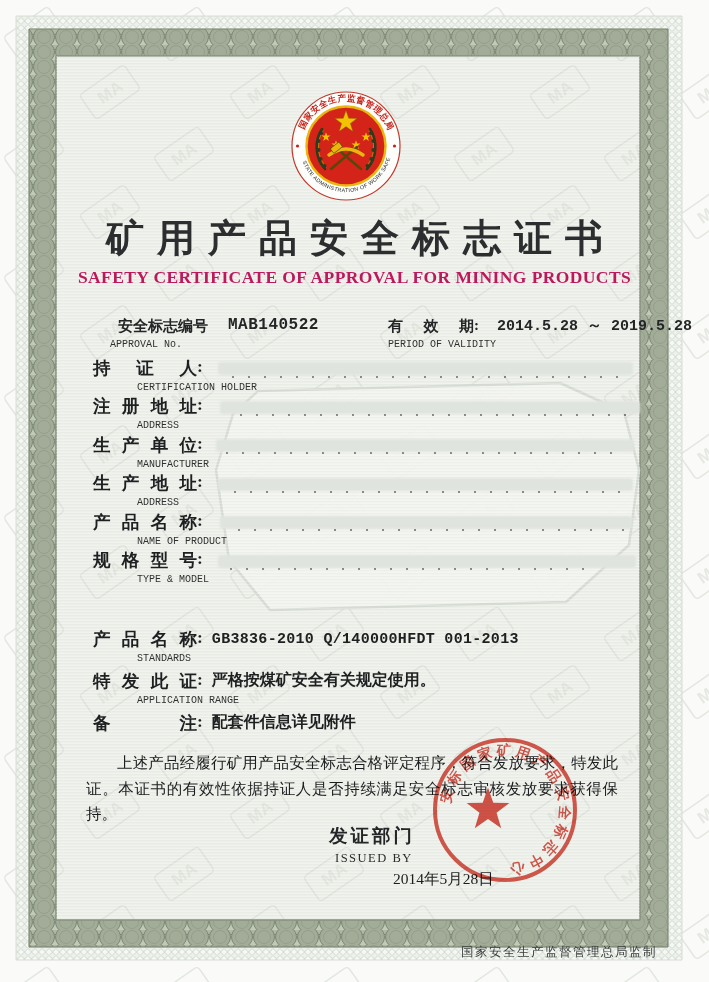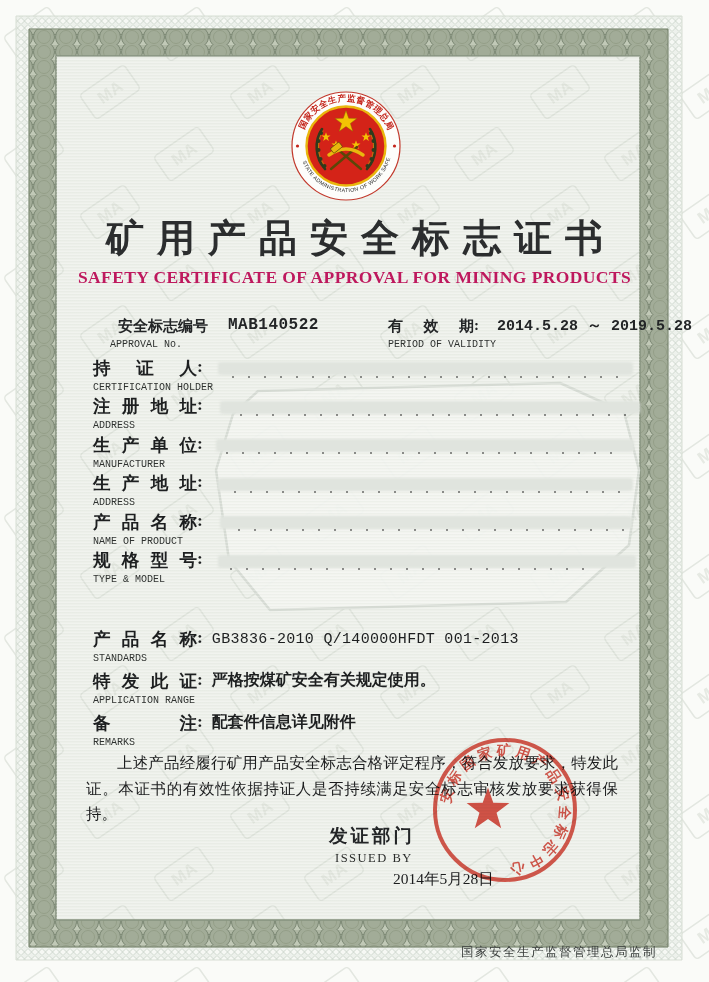--- a/index.html
+++ b/index.html
@@ -35,23 +35,23 @@
   .val-cn{left:388px;top:317px;}
   .jlab{display:inline-block;text-align:justify;text-align-last:justify;vertical-align:top;}
   .w86{width:86px;}
   .val-date{left:497px;top:316px;font-size:15px;font-weight:bold;letter-spacing:0;}
   .val-en{left:388px;top:339px;}
   .colon{font-weight:600;}
   
   .frow{position:absolute;left:93px;width:540px;}
   .frow .cn{font-size:17.5px;font-weight:600;color:#1d1f20;}
   .frow .w102{width:104px;}
-  .frow .en{margin-top:2px;font-family:"Liberation Mono", monospace;font-size:10px;color:#2f3230;}
+  .frow .en{margin-top:2px;font-family:"Liberation Mono", monospace;font-size:10px;color:#2f3230;margin-left:44px;}
   .frow .val{font-size:16px;margin-left:9px;color:#1d1f20;}
-  .frow .valmono{font-family:"Liberation Mono", monospace;font-size:15px;font-weight:normal;letter-spacing:.3px;margin-left:9px;}
+  .frow .valmono{font-family:"Liberation Mono", monospace;font-size:15px;font-weight:bold;letter-spacing:.3px;margin-left:9px;}
   
   .declaration{
     position:absolute;left:86px;top:750px;width:532px;
     font-size:15.5px;line-height:25.5px;text-align:justify;text-indent:2em;
     color:#1c1d1e;font-weight:500;
   }
   .issued-cn{left:329px;top:823px;font-size:18.5px;font-weight:600;letter-spacing:3px;}
   .issued-en{left:335px;top:851px;font-size:12.5px;letter-spacing:1.5px;color:#2a2c2b;}
   .issued-date{left:393px;top:869px;font-size:15.5px;color:#1c1d1e;}
   
@@ -223,21 +223,20 @@
   <div class="frow" style="top:627px">
     <span class="cn"><span class="jlab w102">产品名称</span><span class="colon">:</span><span class="valmono">GB3836-2010  Q/140000HFDT 001-2013</span></span>
     <div class="en">STANDARDS</div>
   </div>
   <div class="frow" style="top:669px">
     <span class="cn"><span class="jlab w102">特发此证</span><span class="colon">:</span><span class="val" style="font-weight:600">严格按煤矿安全有关规定使用。</span></span>
     <div class="en">APPLICATION RANGE</div>
   </div>
   <div class="frow" style="top:711px">
     <span class="cn"><span class="jlab w102">备注</span><span class="colon">:</span><span class="val" style="font-weight:600">配套件信息详见附件</span></span>
-    <div class="en">REMARKS</div>
   </div>
 
   <div class="declaration">上述产品经履行矿用产品安全标志合格评定程序，符合发放要求，特发此证。本证书的有效性依据持证人是否持续满足安全标志审核发放要求获得保持。</div>
 
   <div>
     <span class="abs issued-cn">发证部门</span>
     <span class="abs issued-en">ISSUED BY</span>
     <span class="abs issued-date">2014年5月28日</span>
   </div>
 

